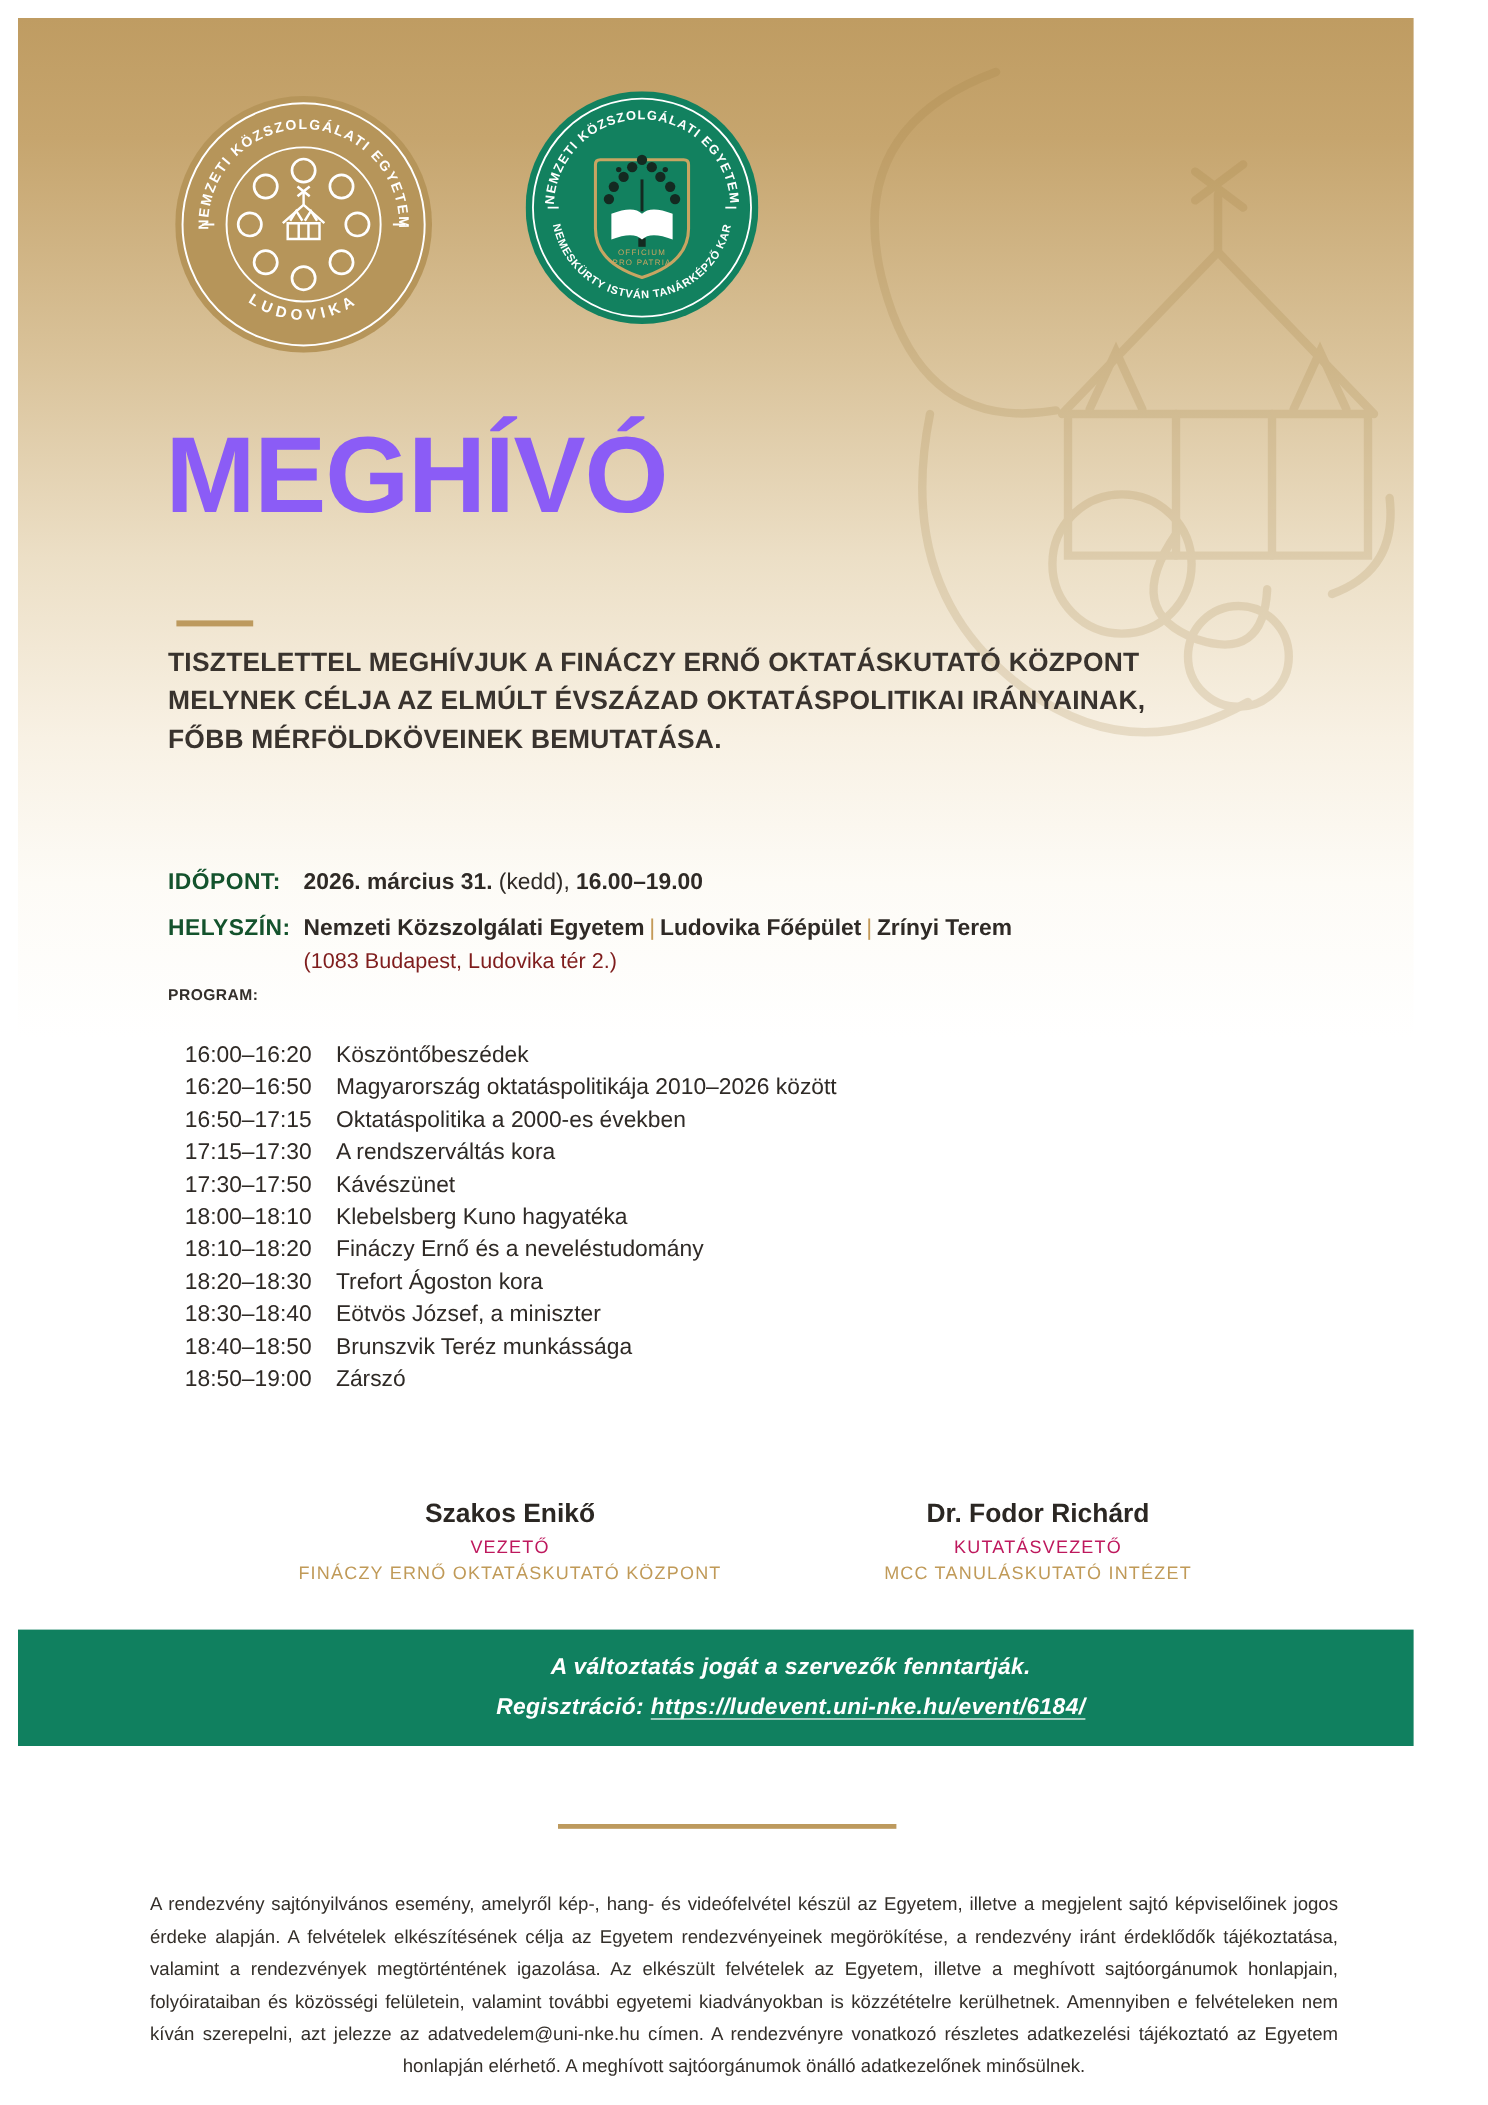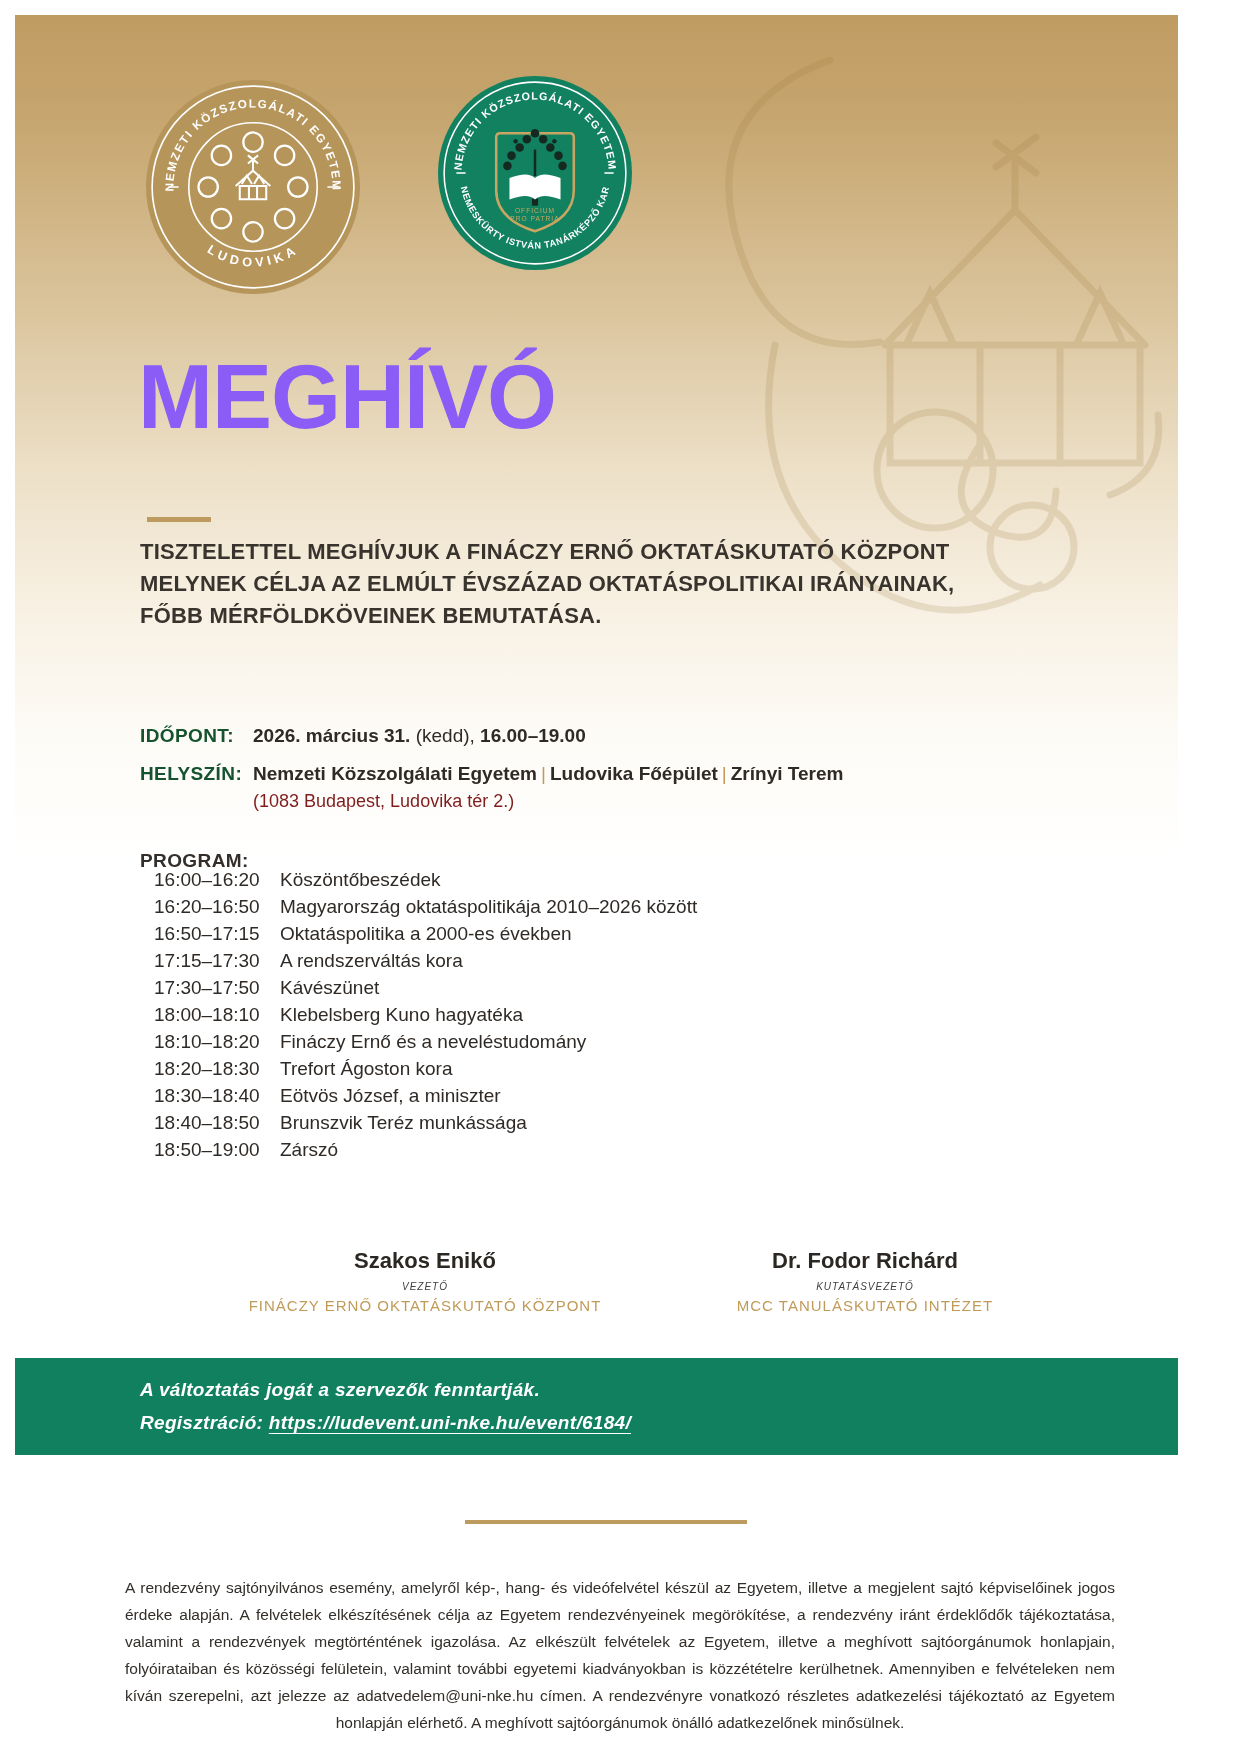--- a/index.html
+++ b/index.html
@@ -23,34 +23,34 @@
     font-weight:700;color:#39332e;letter-spacing:.2px;}
 
   .details{position:absolute;left:140px;top:724px;width:900px;font-size:19px;line-height:24px;}
   .detail-row{display:flex;margin-bottom:14px;}
   .detail-label{width:113px;flex:none;font-weight:700;letter-spacing:.4px;color:#14532d;}
   .detail-value{font-weight:700;color:#2f2a26;}
   .detail-value .light{font-weight:400;}
   .pipe{color:#c49a58;font-weight:400;padding:0 4px;}
   .venue-address{font-weight:400;font-size:18px;margin-top:3px;color:#7f1d1d;}
 
-  .program-label{position:absolute;left:140px;top:850px;font-size:19px;font-weight:700;letter-spacing:.4px;color:#332e2a;}
+  .program-label{position:absolute;left:140px;top:821px;font-size:13px;font-weight:700;letter-spacing:.4px;color:#332e2a;}
   .program-list{position:absolute;left:154px;top:869px;width:760px;}
   .p-row{display:flex;height:27px;align-items:baseline;font-size:19px;}
   .p-time{width:113px;flex:none;color:#2f2a26;}
   .p-title{color:#2f2a26;margin-left:13px;}
 
   .signatories{position:absolute;left:205px;top:1248px;width:880px;display:flex;}
   .sig{flex:1;text-align:center;}
   .sig-name{font-size:22px;font-weight:700;color:#2b2723;}
-  .sig-role{font-size:10px;color:#404040;letter-spacing:1px;margin-top:7px;font-style:italic;}
+  .sig-role{font-size:15px;color:#be185d;letter-spacing:1px;margin-top:7px;}
   .sig-org{font-size:15px;color:#c09a58;letter-spacing:1px;margin-top:5px;}
 
   .banner{position:absolute;left:15px;top:1358px;width:1163px;height:97px;background:#10805f;
-    box-sizing:border-box;padding:21px 0 0 125px;color:#ffffff;}
+    box-sizing:border-box;padding:21px 0 0 125px;color:#ffffff;text-align:center;}
   .banner-line{font-size:19px;font-weight:700;font-style:italic;letter-spacing:.3px;}
   .banner-line2{margin-top:11px;}
   .banner a{color:#ffffff;text-decoration:underline;text-underline-offset:4px;}
 
   .divider{position:absolute;left:465px;top:1520px;width:282px;height:4px;background:#bd9a5e;}
 
   .footer{position:absolute;left:125px;top:1574px;width:990px;font-size:15.5px;line-height:27px;
     color:#332e29;text-align:justify;text-align-last:center;}
 </style>
 </head>

